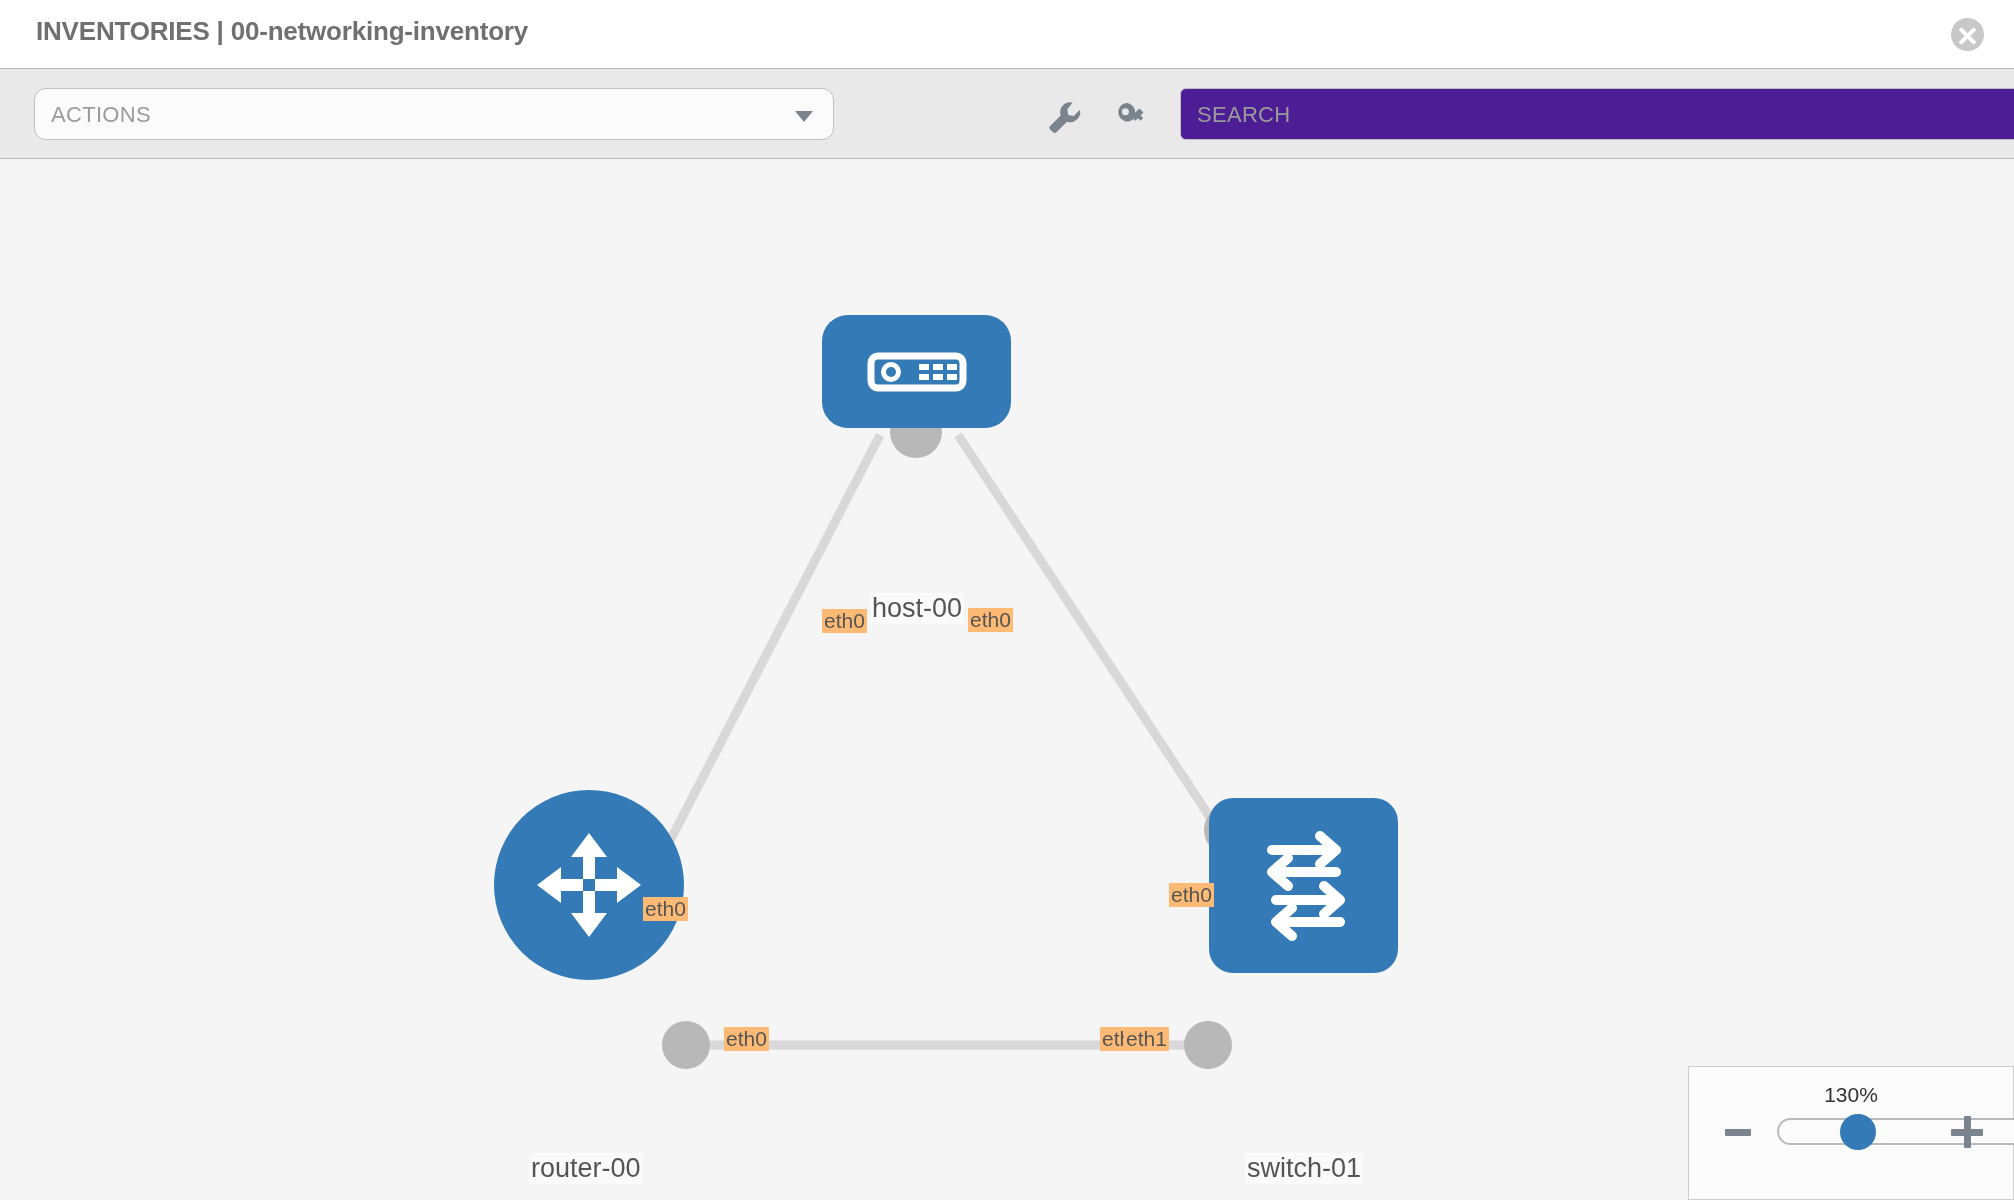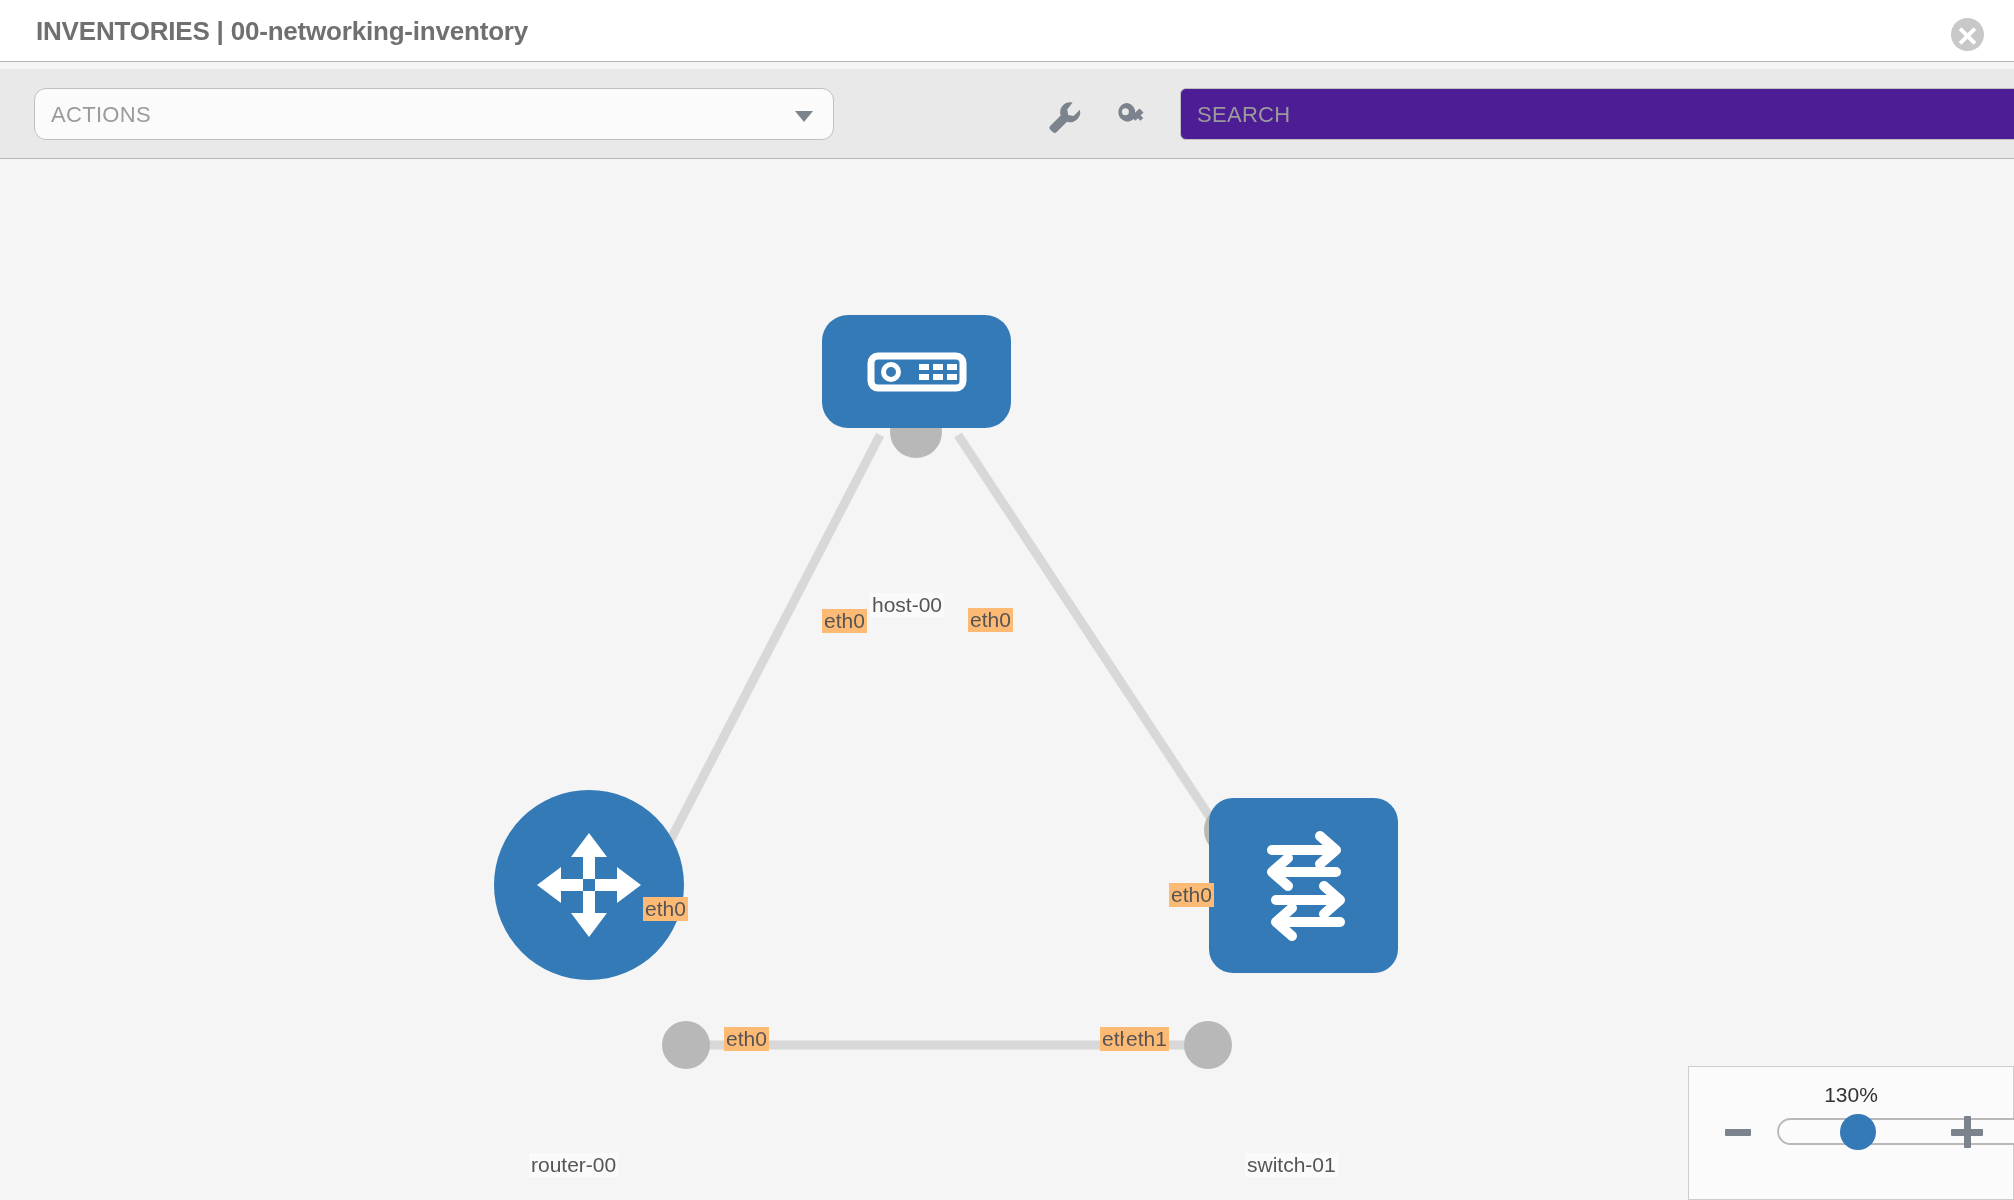--- a/index.html
+++ b/index.html
@@ -6,21 +6,21 @@
   html, body {
     width: 2014px; height: 1200px;
     font-family: "Liberation Sans", sans-serif;
     background: #f5f5f5;
     overflow: hidden;
   }
   #app { position: relative; width: 2014px; height: 1200px; background: #f5f5f5; }
 
   
   .header {
-    position: absolute; top: 0; left: 0; width: 2014px; height: 62px;
+    position: absolute; top: 0; left: 0; width: 2014px; height: 69px;
     background: #ffffff; border-bottom: 1px solid #b7b7b7;
   }
   .header-title {
     position: absolute; left: 36px; top: 16px;
     font-size: 26px; font-weight: bold; color: #707070;
     letter-spacing: -0.2px; white-space: nowrap;
   }
   .close-btn {
     position: absolute; right: 30px; top: 18px;
     width: 33px; height: 33px; border-radius: 50%;
@@ -79,21 +79,21 @@
     background: #337ab7;
     display: flex; align-items: center; justify-content: center;
     cursor: pointer;
   }
   .node.host   { left: 822px; top: 155px;  width: 189px; height: 113px; border-radius: 26px; }
   .node.router { left: 494px; top: 630px;  width: 190px; height: 190px; border-radius: 50%; }
   .node.switch { left: 1209px; top: 638px; width: 189px; height: 175px; border-radius: 24px; }
 
   .node-label {
     position: absolute;
-    font-size: 21px; color: #555;
+    font-size: 27px; color: #555;
     background: #fafafa;
     white-space: nowrap;
     padding: 0 2px;
     text-align: right;
   }
   .node-label.host   { left: 870px; top: 433px; }
   .node-label.router { left: 529px; top: 993px; }
   .node-label.switch { left: 1245px; top: 993px; }
 
   .if-label {

